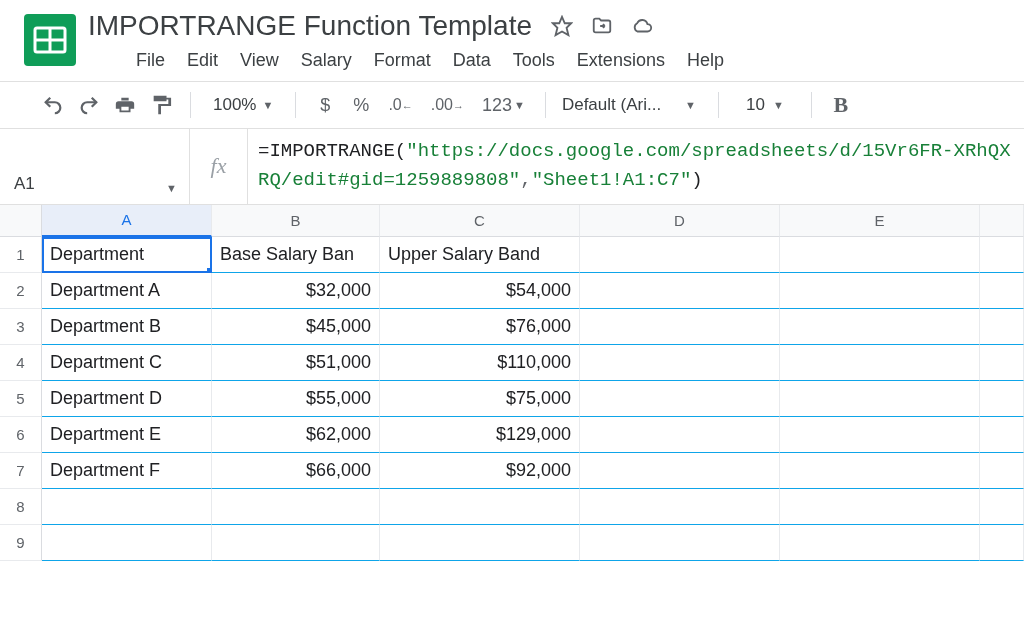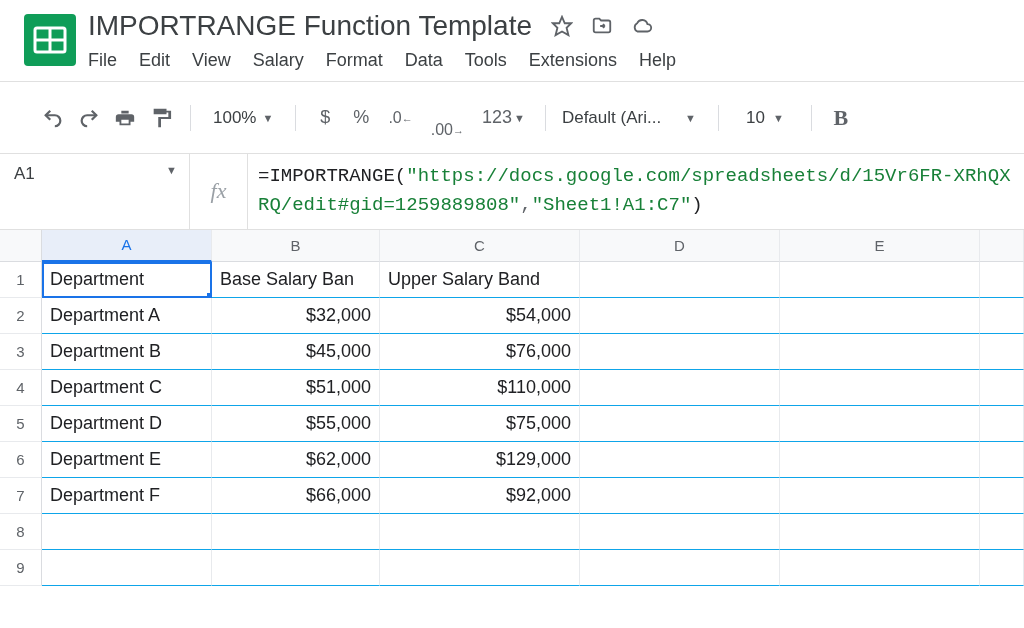--- a/index.html
+++ b/index.html
@@ -27,21 +27,21 @@
   }
   .logo-sq svg { display:block; }
   .titlewrap { flex: 1; }
   .title-row { display:flex; align-items:center; gap:18px; }
   .doc-title {
     font-size: 28px; font-weight:400; color:#3c4043;
     padding: 2px 0 2px 4px;
   }
   .title-icons { display:flex; gap:16px; color:#5f6368; }
   .title-icons .ico { width:24px; height:24px; display:flex; align-items:center; justify-content:center; }
-  .menubar { display:flex; gap:22px; padding: 6px 0 10px 4px; font-size:18px; color:#3c4043;}
+  .menubar { display:flex; gap:22px; padding: 6px 0 10px 4px; font-size:18px; color:#3c4043;margin-left:48px;}
   .menubar span { cursor:pointer; }
   .hr { border-bottom:1px solid #e0e0e0; }
   
   .toolbar {
     display:flex; align-items:center; gap:10px;
     padding: 10px 20px 10px 40px;
     font-size: 18px; color:#3c4043;
     border-bottom:1px solid #e0e0e0;
   }
   .tb-icon { width:26px; height:26px; display:flex; align-items:center; justify-content:center; color:#5f6368;}
@@ -49,22 +49,22 @@
   .zoom { display:flex; align-items:center; gap:6px; font-size:17px; padding:0 6px;}
   .font-sel { display:flex; align-items:center; gap:24px; font-size:17px; min-width:140px;}
   .fontsize { display:flex; align-items:center; gap:8px; font-size:17px; min-width:60px; justify-content:center;}
   .bold { font-weight:900; font-size:22px; font-family:"Times New Roman",serif;}
   .tri { font-size:11px; color:#5f6368;}
   
   .fbar-wrap { display:flex; border-bottom:1px solid #e0e0e0; }
   .namebox {
     width:190px; min-width:190px;
     border-right:1px solid #e0e0e0;
-    display:flex; align-items:flex-start; justify-content:space-between;
-    padding:10px 12px 0 14px;
+    display:flex; align-items:flex-end; justify-content:space-between;
+    padding:10px 12px 10px 14px;
     font-size:17px; color:#3c4043;
   }
   .fx {
     width:58px; min-width:58px;
     display:flex; align-items:center; justify-content:center;
     font-style:italic; font-family:"Times New Roman",serif;
     font-size:22px; color:#9aa0a6;
     border-right:1px solid #e0e0e0;
   }
   .formula {
@@ -204,21 +204,21 @@
   <div class="tb-icon">
       <span>$</span>
     </div>
   <div class="tb-icon">
       <span>%</span>
     </div>
   <div class="tb-icon" style="width:auto;padding:0 4px;font-size:16px;">
       <span>.0</span>
       <span style="font-size:11px">←</span>
     </div>
-  <div class="tb-icon" style="width:auto;padding:0 4px;font-size:16px;margin-top:25px;">
+  <div class="tb-icon" style="width:auto;padding:0 4px;font-size:16px;">
       <span>.00</span>
       <span style="font-size:11px">→</span>
     </div>
   <div class="tb-icon" style="width:auto;padding:0 4px;">
     <span>123</span>
       <span class="tri" style="margin-left:2px">▼</span>
   </div>
   <div class="tb-sep"></div>
   <div class="font-sel">
     <span>Default (Ari...</span>

